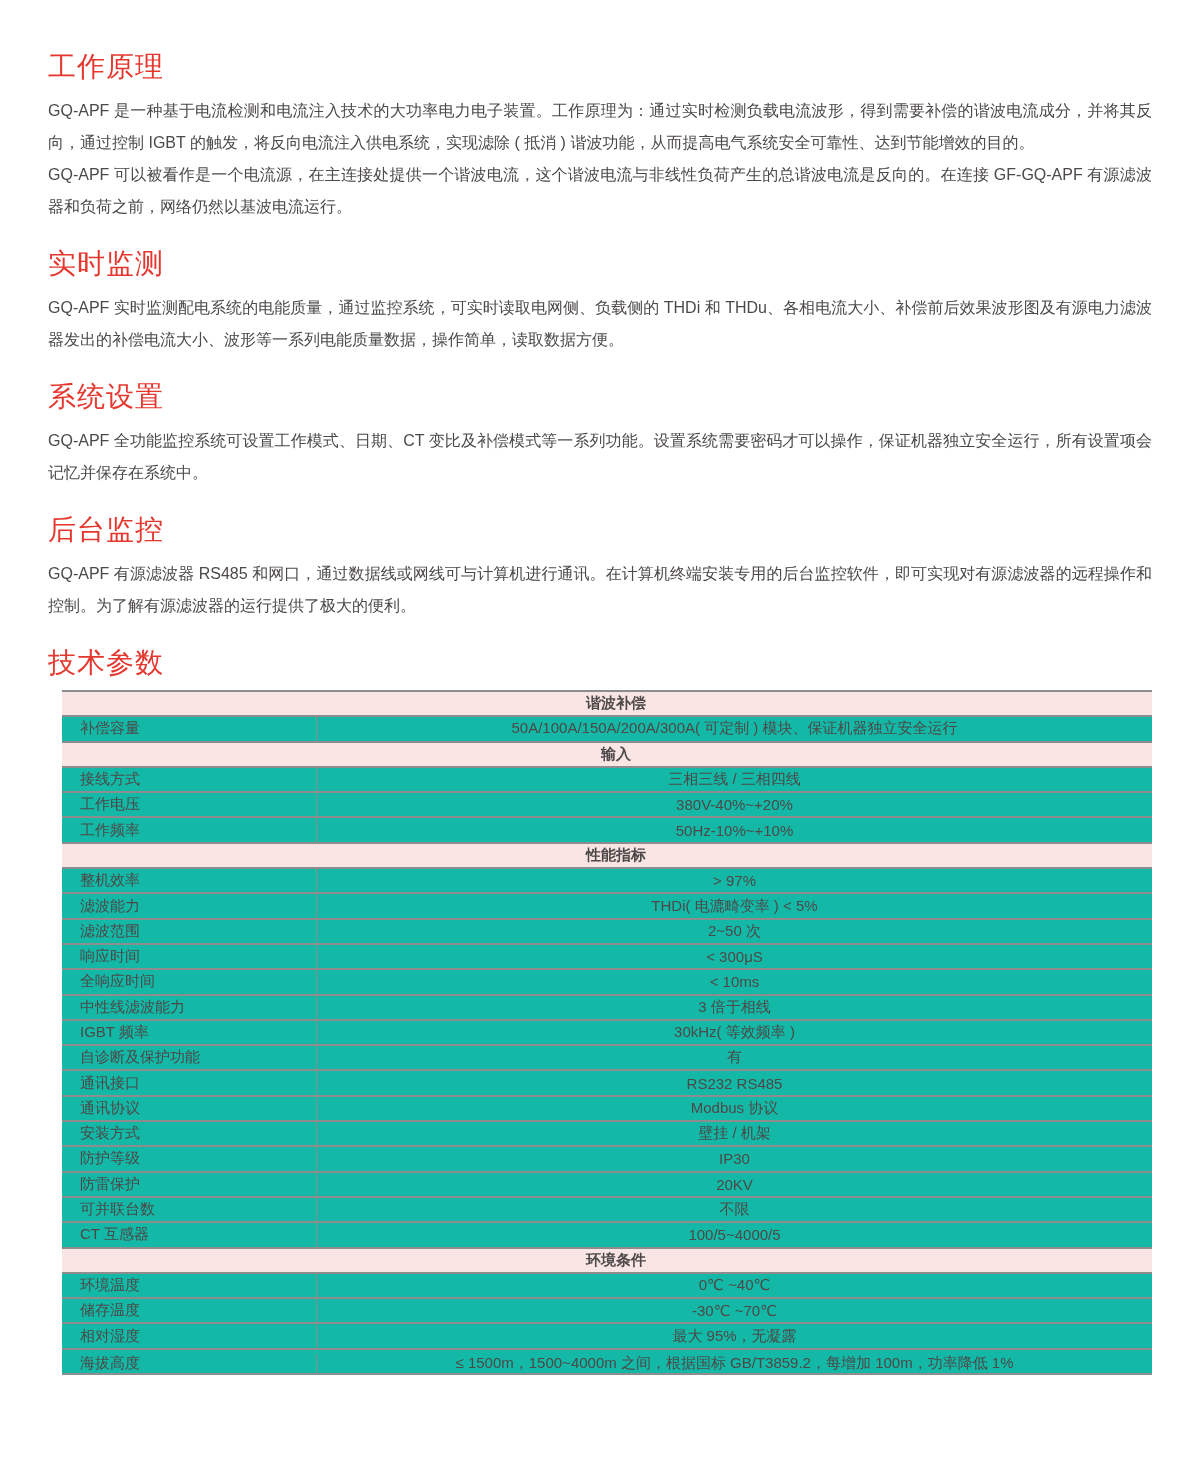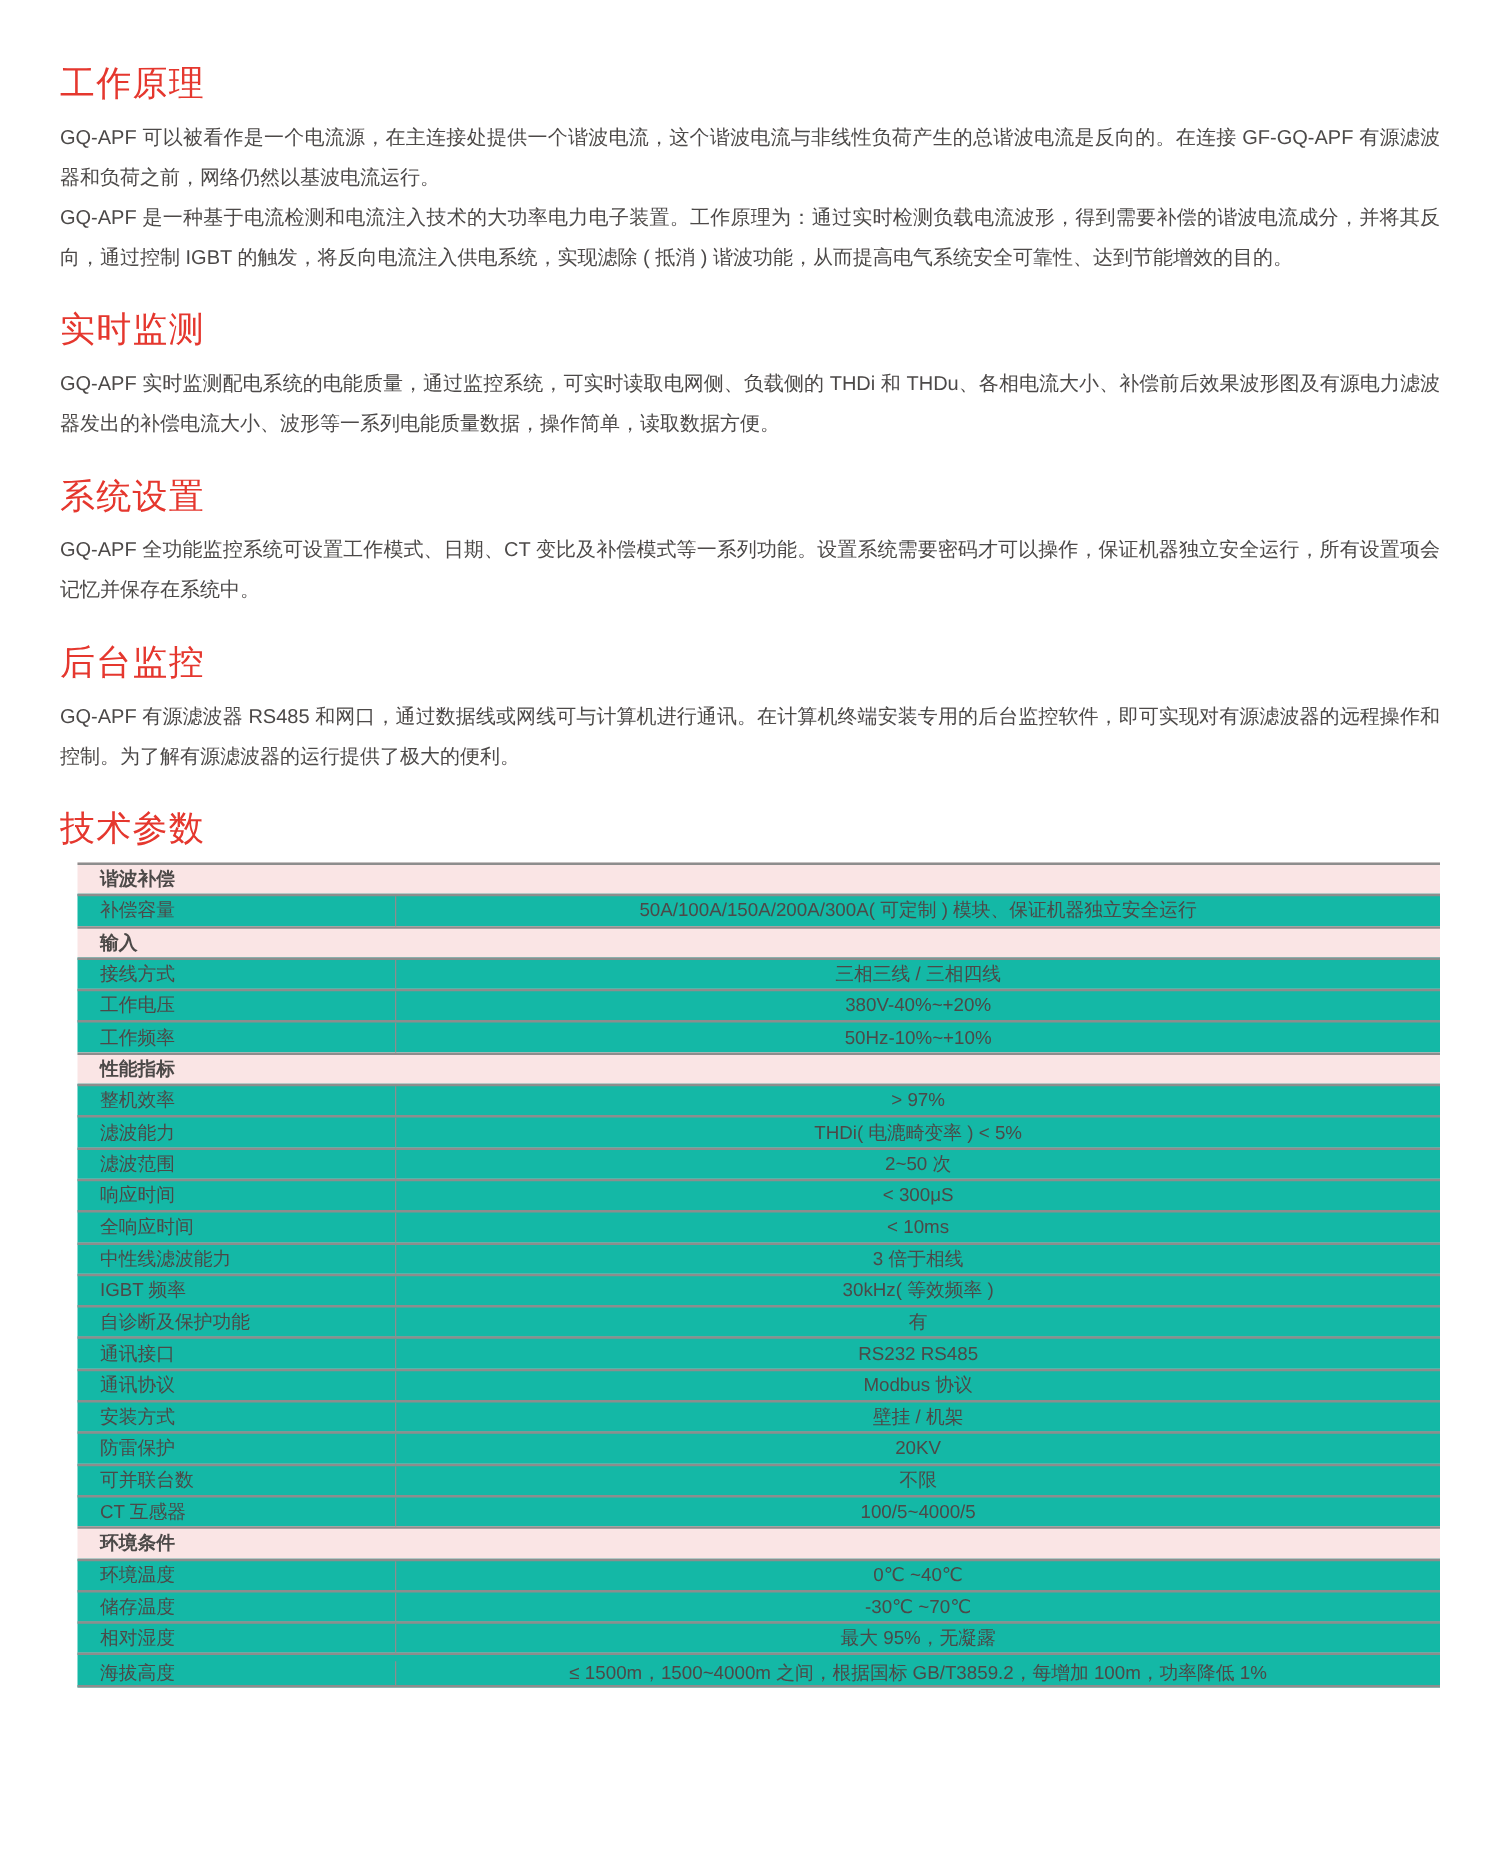--- a/index.html
+++ b/index.html
@@ -41,20 +41,21 @@
     display:flex;
     align-items:stretch;
     height:23.3px;
     border-top:2px solid var(--line);
     background:#14b8a6;
   }
   .t-row:last-child{border-bottom:2px solid var(--line);align-items:flex-end;}
   .t-row.section{
     background:var(--band);
     font-weight:600;
+    justify-content:center;
   }
   .t-sec-label{
     padding-left:18px;
     display:flex;align-items:center;
   }
   .t-label{
     flex:none;
     width:236px;
     padding-left:18px;
     display:flex;align-items:center;
@@ -66,22 +67,22 @@
     text-align:center;
   }
 </style>
 </head>
 <body>
 
 <div class="page">
     <section>
       <h2 class="sec-heading first">工作原理</h2>
       <div class="paras">
+        <p>GQ-APF 是一种基于电流检测和电流注入技术的大功率电力电子装置。工作原理为：通过实时检测负载电流波形，得到需要补偿的谐波电流成分，并将其反向，通过控制 IGBT 的触发，将反向电流注入供电系统，实现滤除 ( 抵消 ) 谐波功能，从而提高电气系统安全可靠性、达到节能增效的目的。</p>
         <p>GQ-APF 可以被看作是一个电流源，在主连接处提供一个谐波电流，这个谐波电流与非线性负荷产生的总谐波电流是反向的。在连接 GF-GQ-APF 有源滤波器和负荷之前，网络仍然以基波电流运行。</p>
-        <p>GQ-APF 是一种基于电流检测和电流注入技术的大功率电力电子装置。工作原理为：通过实时检测负载电流波形，得到需要补偿的谐波电流成分，并将其反向，通过控制 IGBT 的触发，将反向电流注入供电系统，实现滤除 ( 抵消 ) 谐波功能，从而提高电气系统安全可靠性、达到节能增效的目的。</p>
       </div>
     </section>
     <section>
       <h2 class="sec-heading">实时监测</h2>
       <div class="paras">
         <p>GQ-APF 实时监测配电系统的电能质量，通过监控系统，可实时读取电网侧、负载侧的 THDi 和 THDu、各相电流大小、补偿前后效果波形图及有源电力滤波器发出的补偿电流大小、波形等一系列电能质量数据，操作简单，读取数据方便。</p>
       </div>
     </section>
     <section>
       <h2 class="sec-heading">系统设置</h2>
@@ -160,20 +161,24 @@
         <div class="t-label">通讯接口</div>
         <div class="t-value">RS232 RS485</div>
       </div>
       <div class="t-row data">
         <div class="t-label">通讯协议</div>
         <div class="t-value">Modbus 协议</div>
       </div>
       <div class="t-row data">
         <div class="t-label">安装方式</div>
         <div class="t-value">壁挂 / 机架</div>
+      </div>
+      <div class="t-row data">
+        <div class="t-label">防护等级</div>
+        <div class="t-value">IP30</div>
       </div>
       <div class="t-row data">
         <div class="t-label">防雷保护</div>
         <div class="t-value">20KV</div>
       </div>
       <div class="t-row data">
         <div class="t-label">可并联台数</div>
         <div class="t-value">不限</div>
       </div>
       <div class="t-row data">

